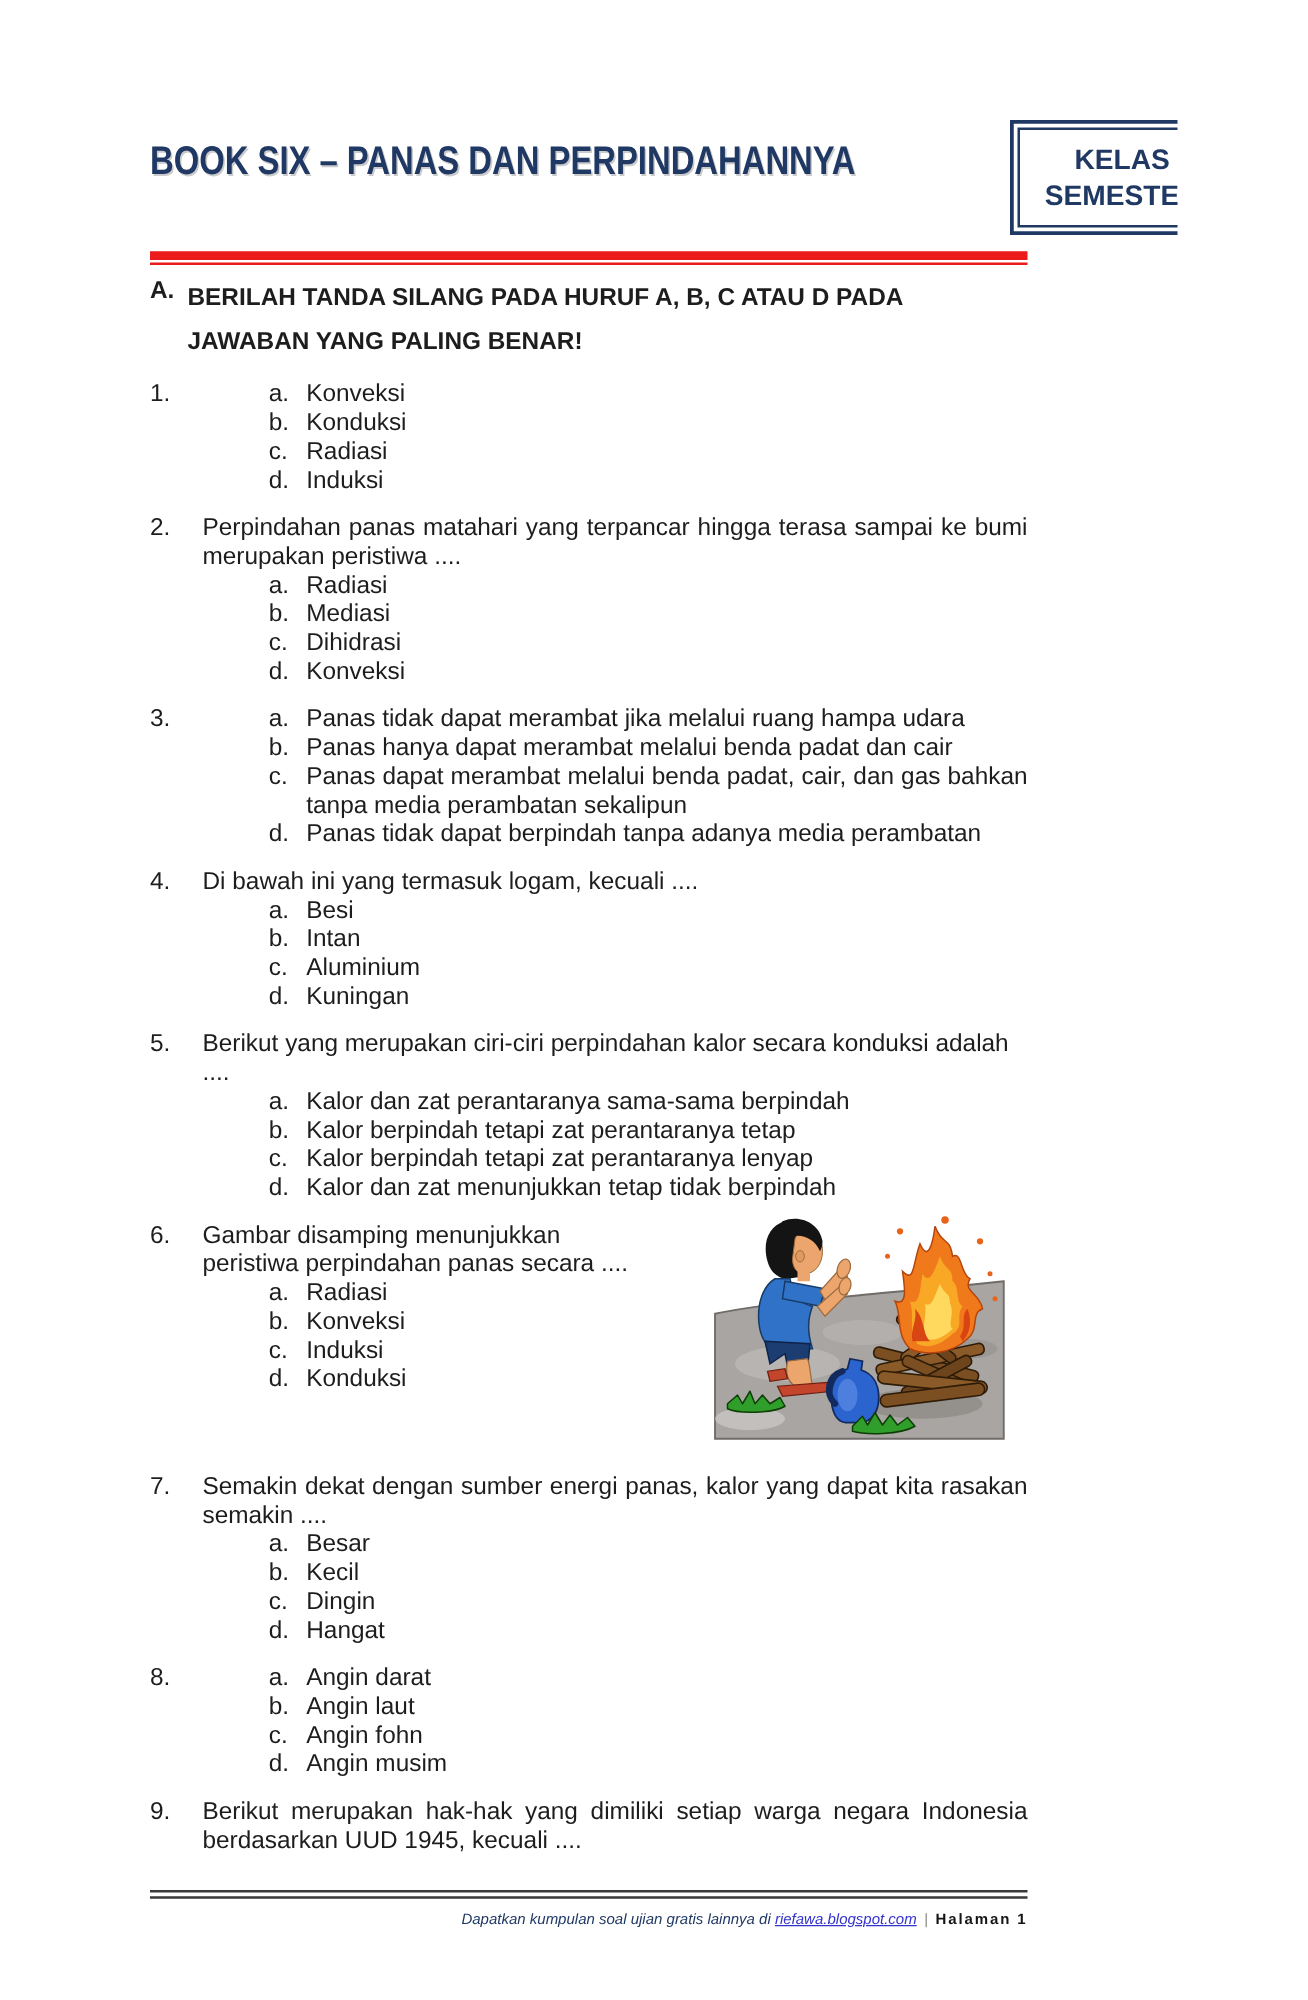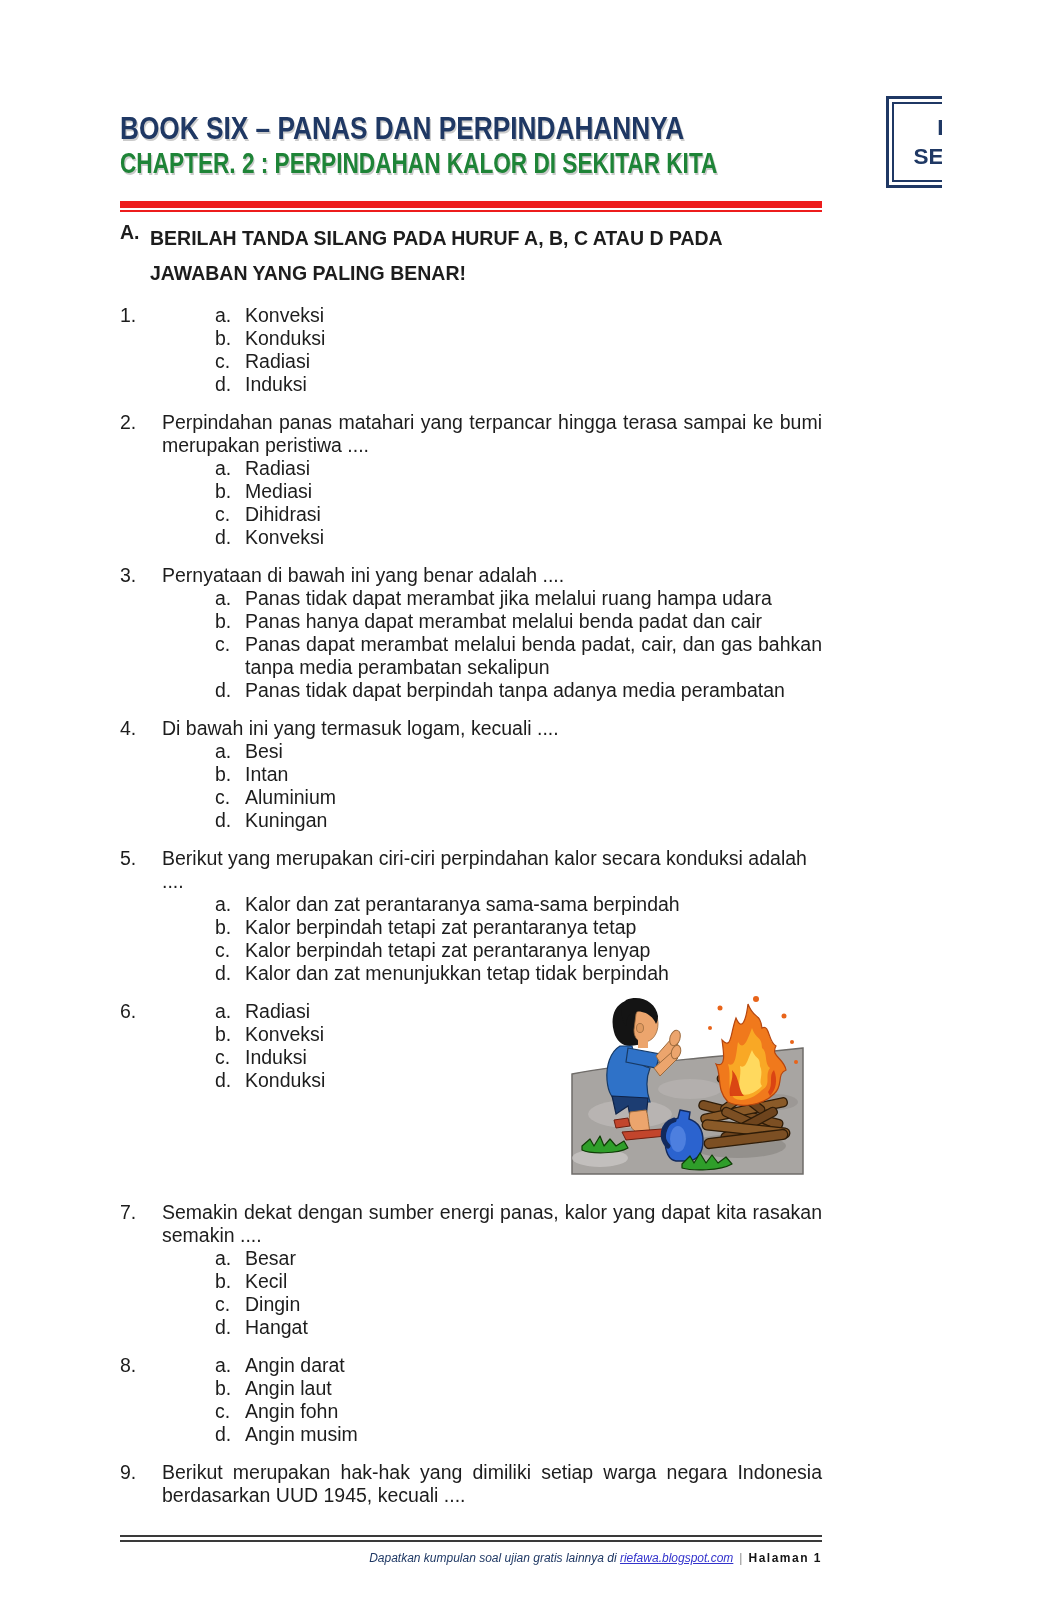--- a/index.html
+++ b/index.html
@@ -64,21 +64,20 @@
   .footer-page { color: #141414; font-weight: bold; letter-spacing: 1.5px; }
 </style>
 </head>
 <body>
 
 <div class="page">
 
   <div class="header">
     <div class="titles">
       <div><span class="title-main">BOOK SIX – PANAS DAN PERPINDAHANNYA</span></div>
-      <div><span class="title-sub">CHAPTER. 2 :  PERPINDAHAN KALOR DI SEKITAR KITA</span></div>
     </div>
     <div class="badge">
       <div class="badge-inner">
         <div class="badge-line">KELAS 5</div>
         <div class="badge-line">SEMESTER 2</div>
       </div>
     </div>
   </div>
 
   <div class="red-rule"></div>
@@ -133,21 +132,20 @@
             <span class="oletter">d.</span>
             <span class="otext">Konveksi</span>
           </div>
       </div>
     </div>
   </div>
 
   <div class="q">
     <div class="qnum">3.</div>
     <div class="qbody">
-      <p class="qtext">Pernyataan di bawah ini yang benar adalah ....</p>
       <div class="options">
         <div class="option">
             <span class="oletter">a.</span>
             <span class="otext">Panas tidak dapat merambat jika melalui ruang hampa udara</span>
           </div>
         <div class="option">
             <span class="oletter">b.</span>
             <span class="otext">Panas hanya dapat merambat melalui benda padat dan cair</span>
           </div>
         <div class="option">
@@ -208,20 +206,21 @@
             <span class="oletter">d.</span>
             <span class="otext">Kalor dan zat menunjukkan tetap tidak berpindah</span>
           </div>
       </div>
     </div>
   </div>
 
   <div class="q q6">
     <div class="qnum">6.</div>
     <div class="qbody">
+      <p class="qtext">Gambar disamping menunjukkan peristiwa perpindahan panas secara ....</p>
       <div class="options">
         <div class="option">
             <span class="oletter">a.</span>
             <span class="otext">Radiasi</span>
           </div>
         <div class="option">
             <span class="oletter">b.</span>
             <span class="otext">Konveksi</span>
           </div>
         <div class="option">

